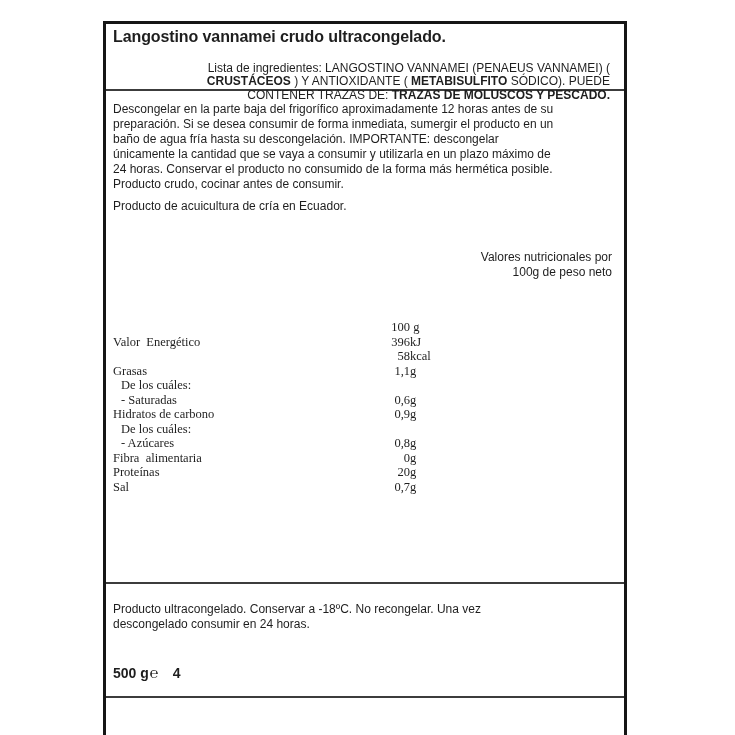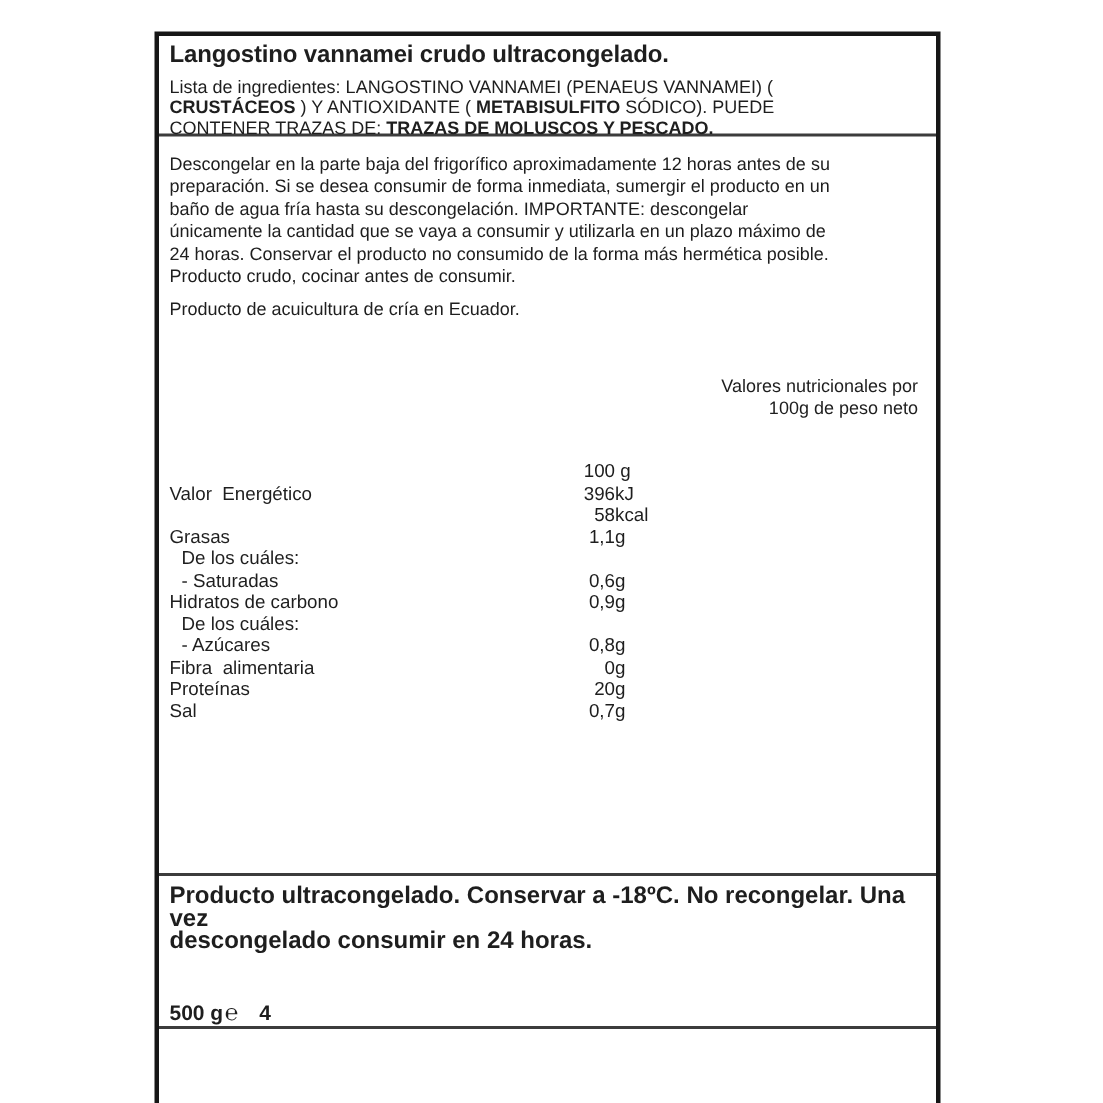--- a/index.html
+++ b/index.html
@@ -33,24 +33,25 @@
     padding: 2px 14px 0 7px;
   }
   .product-title {
     margin: 1px 0 0 0;
     font-size: 16px;
     line-height: 19px;
     font-weight: bold;
     letter-spacing: -0.1px;
   }
   .ingredients {
-    margin-top: 6px;
+    margin-top: 16px;
     font-size: 12px;
     line-height: 13.4px;
     white-space: pre-line;
+    text-align: right;
   }
   .bold-seg { font-weight: bold; }
   
   .sec-main {
     height: 480px;
     padding: 0 12px 17px 7px;
   }
   .prep-text {
     margin-top: 11px;
     font-size: 12px;
@@ -63,21 +64,21 @@
     line-height: 15px;
   }
   .nutri-heading {
     margin-top: 36px;
     padding-left: 68px;
     text-align: right;
     font-size: 12px;
     line-height: 15px;
     white-space: pre-line;
   }
-  .nutri-table { margin-top: 27px; }
+  .nutri-table { margin-top: 40px; font-family: Liberation Serif, serif; }
   .nrow {
     display: flex;
     font-size: 12.5px;
     line-height: 14.5px;
   }
   .nlabel {
     flex: 0 0 247px;
     box-sizing: border-box;
     white-space: pre;
   }
@@ -90,25 +91,24 @@
   .nunit {
     flex: 1;
     white-space: pre;
   }
   
   .sec-storage {
     height: 94px;
     padding: 0 12px 0 7px;
   }
   .storage-text {
-    margin-top: 6px;
-    font-size: 16px;
-    line-height: 15px;
-    white-space: pre-line;
-    font-weight: bold;
+    margin-top: 18px;
+    font-size: 12px;
+    line-height: 15px;
+    white-space: pre-line;
   }
   .weight-line {
     margin-top: 32px;
     font-size: 14px;
     font-weight: bold;
   }
   .e-mark {
     font-weight: 400;
     font-size: 15px;
     margin-left: 1px;

